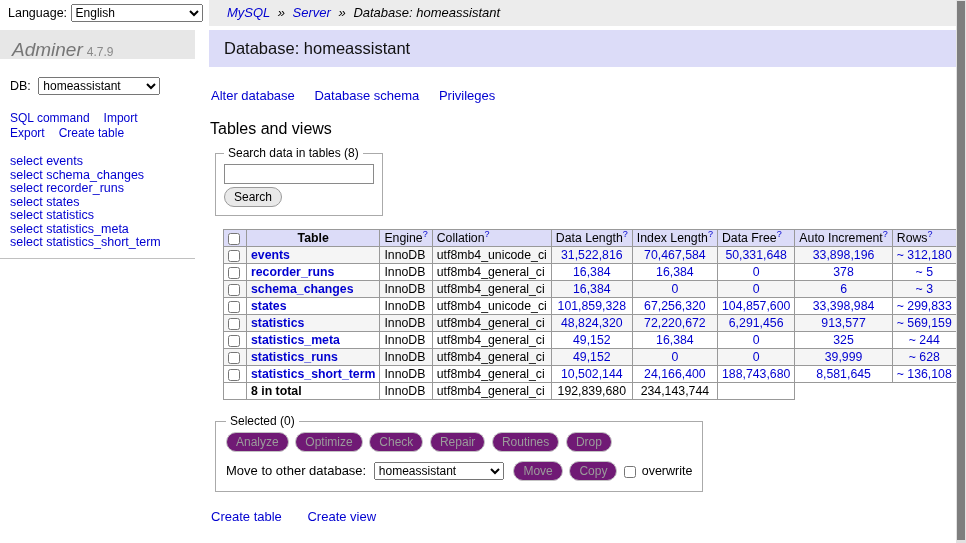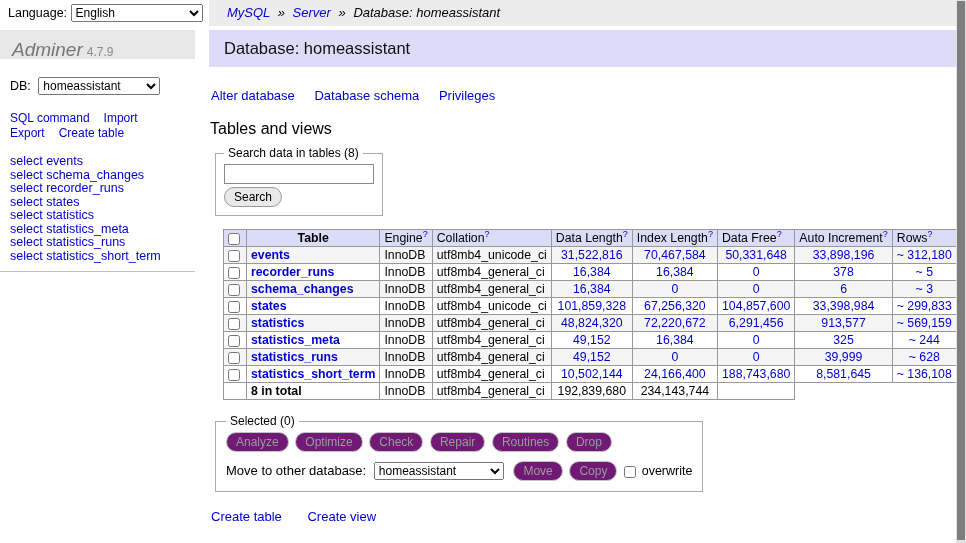--- a/index.html
+++ b/index.html
@@ -108,21 +108,20 @@
         <a href="#">SQL command</a><a href="#">Import</a><br>
         <a href="#">Export</a><a href="#">Create table</a>
       </p>
       <div class="tables-list">
           <span class="tline"><a href="#">select</a> <a href="#">events</a></span>
           <span class="tline"><a href="#">select</a> <a href="#">schema_changes</a></span>
           <span class="tline"><a href="#">select</a> <a href="#">recorder_runs</a></span>
           <span class="tline"><a href="#">select</a> <a href="#">states</a></span>
           <span class="tline"><a href="#">select</a> <a href="#">statistics</a></span>
           <span class="tline"><a href="#">select</a> <a href="#">statistics_meta</a></span>
-          <span class="tline"><a href="#">select</a> <a href="#">statistics_runs</a></span>
           <span class="tline"><a href="#">select</a> <a href="#">statistics_short_term</a></span>
         </div>
     </div>
   </div>
 
   <div class="main">
     <div class="top-row">
       <div class="breadcrumb">
         <a href="#">MySQL</a>
         <span class="sep">»</span>

